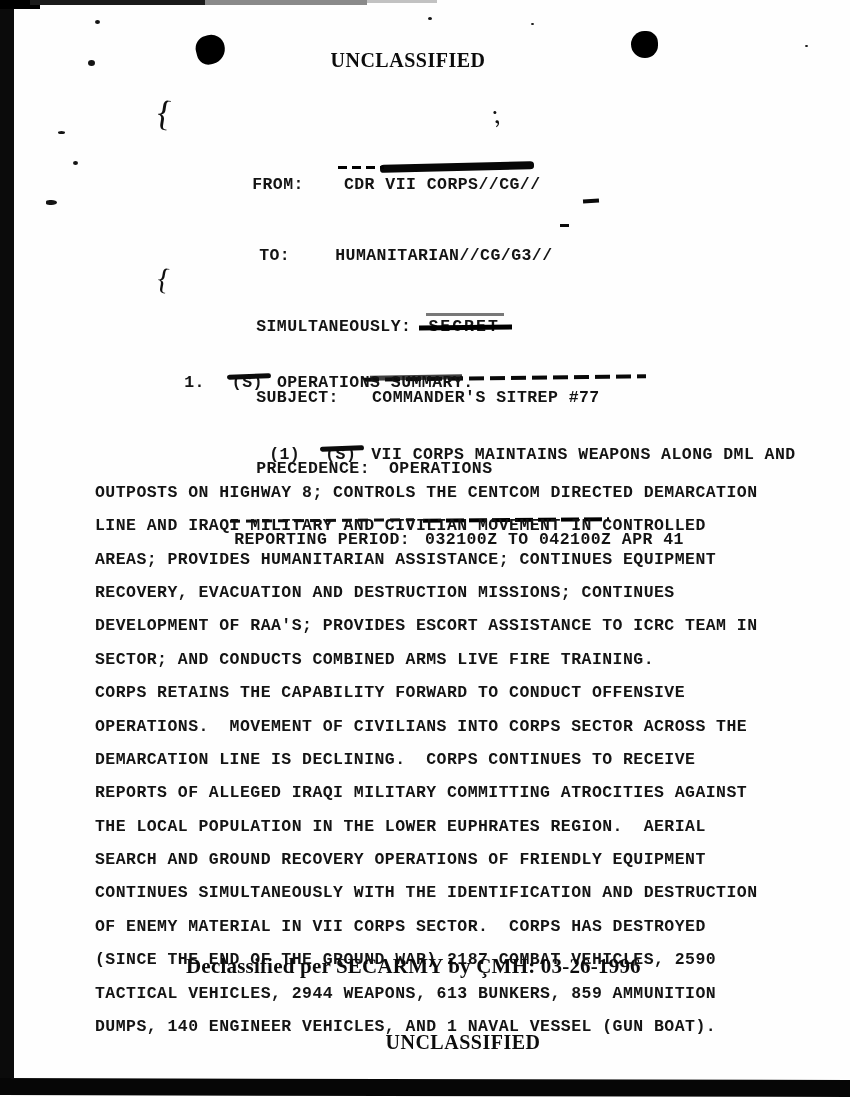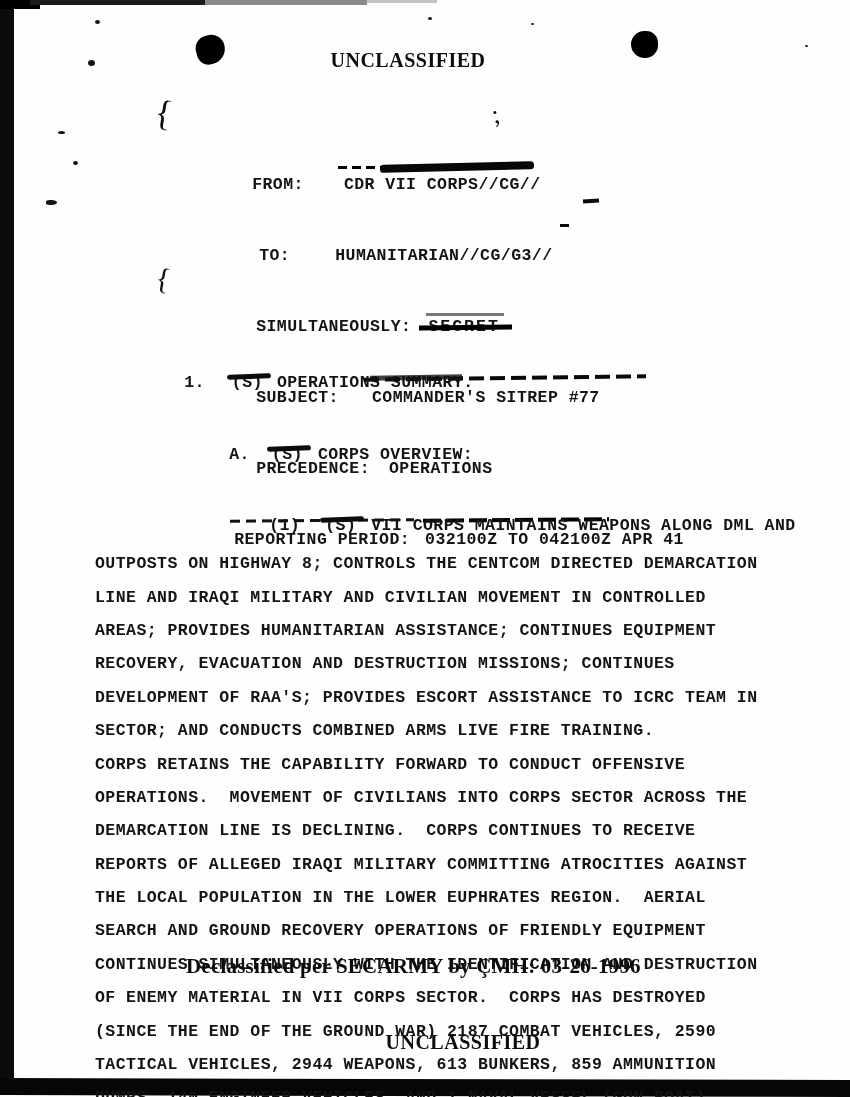--- a/index.html
+++ b/index.html
@@ -140,23 +140,20 @@
     </div>
     <div class="msg-row row-report">
       <span class="msg-label rep-label-smudge">REPORTING PERIOD:</span><span class="msg-value g-report rep-value-smudge">032100Z TO 042100Z APR 41</span>
     </div>
   </div>
 
   <div class="body-text mono">
     <div class="body-line ind-1">
       <span class="seg">1.</span><span class="seg gap-s1a struck">(S)</span><span class="seg gap-s1b">OPERATIONS SUMMARY.</span>
     </div>
-    <div class="body-line ind-a">
-      <span class="seg">A.</span><span class="seg gap-saa struck">(S)</span><span class="seg gap-sab">CORPS OVERVIEW:</span>
-    </div>
     <div class="body-line ind-p1">
       <span class="seg">(1)</span><span class="seg gap-p1a struck">(S)</span><span class="seg gap-p1b">VII CORPS MAINTAINS WEAPONS ALONG DML AND</span>
     </div>
     <div><div class="body-line">OUTPOSTS ON HIGHWAY 8; CONTROLS THE CENTCOM DIRECTED DEMARCATION</div><div class="body-line">LINE AND IRAQI MILITARY AND CIVILIAN MOVEMENT IN CONTROLLED</div><div class="body-line">AREAS; PROVIDES HUMANITARIAN ASSISTANCE; CONTINUES EQUIPMENT</div><div class="body-line">RECOVERY, EVACUATION AND DESTRUCTION MISSIONS; CONTINUES</div><div class="body-line">DEVELOPMENT OF RAA'S; PROVIDES ESCORT ASSISTANCE TO ICRC TEAM IN</div><div class="body-line">SECTOR; AND CONDUCTS COMBINED ARMS LIVE FIRE TRAINING.</div><div class="body-line">CORPS RETAINS THE CAPABILITY FORWARD TO CONDUCT OFFENSIVE</div><div class="body-line">OPERATIONS.  MOVEMENT OF CIVILIANS INTO CORPS SECTOR ACROSS THE</div><div class="body-line">DEMARCATION LINE IS DECLINING.  CORPS CONTINUES TO RECEIVE</div><div class="body-line">REPORTS OF ALLEGED IRAQI MILITARY COMMITTING ATROCITIES AGAINST</div><div class="body-line">THE LOCAL POPULATION IN THE LOWER EUPHRATES REGION.  AERIAL</div><div class="body-line">SEARCH AND GROUND RECOVERY OPERATIONS OF FRIENDLY EQUIPMENT</div><div class="body-line">CONTINUES SIMULTANEOUSLY WITH THE IDENTIFICATION AND DESTRUCTION</div><div class="body-line">OF ENEMY MATERIAL IN VII CORPS SECTOR.  CORPS HAS DESTROYED</div><div class="body-line">(SINCE THE END OF THE GROUND WAR) 2187 COMBAT VEHICLES, 2590</div><div class="body-line">TACTICAL VEHICLES, 2944 WEAPONS, 613 BUNKERS, 859 AMMUNITION</div><div class="body-line">DUMPS, 140 ENGINEER VEHICLES, AND 1 NAVAL VESSEL (GUN BOAT).</div></div>
   </div>
 
   <div class="declassified serif">Declassified per SECARMY by ÇMH: 03-26-1996</div>
 
   <div class="banner-bottom serif">UNCLASSIFIED</div>
 

